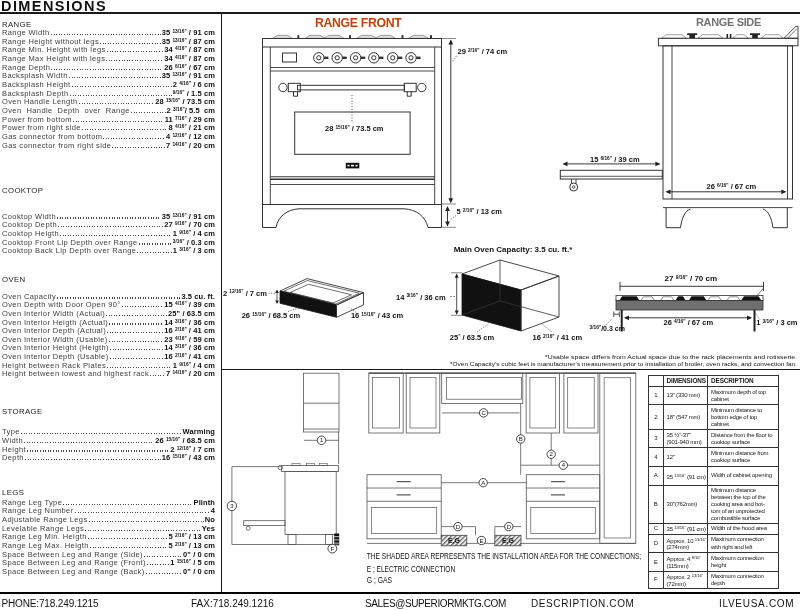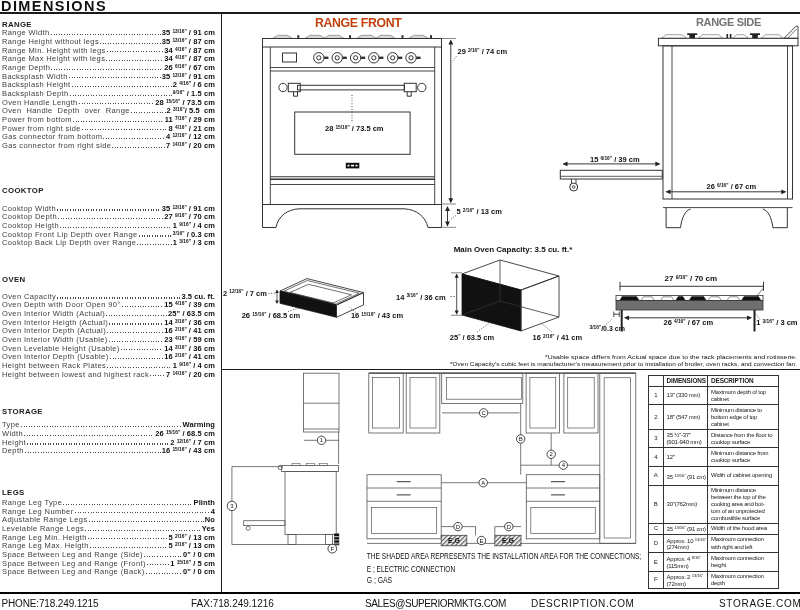--- a/index.html
+++ b/index.html
@@ -3,22 +3,22 @@
 <style>
 *{margin:0;padding:0;box-sizing:border-box}
 html,body{width:800px;height:610px;background:#fff;font-family:"Liberation Sans",sans-serif;position:relative;overflow:hidden}
 .abs{position:absolute}
 #title{position:absolute;left:1px;top:-2.2px;font-size:14.5px;font-weight:bold;letter-spacing:1.42px;color:#111}
 #tline{left:0;top:12.2px;width:800px;height:1.4px;background:#1a1a1a}
 #vline{left:221px;top:12.2px;width:1.2px;height:580px;background:#1a1a1a}
 #mline{left:221px;top:369px;width:579px;height:1.1px;background:#1a1a1a}
 #fline{left:0;top:592px;width:800px;height:2.1px;background:#000}
 .sec{position:absolute;left:2px;width:213px;color:#1a1a1a}
-.sh{font-weight:bold;font-size:7.8px;height:8.5px;letter-spacing:.35px}
-.row{display:flex;align-items:center;height:8.66px;font-size:7.5px;letter-spacing:.38px;white-space:nowrap;color:#3d3d3d}
+.sh{font-weight:normal;font-size:7.8px;height:8.5px;letter-spacing:.35px}
+.row{display:flex;align-items:flex-end;height:8.66px;font-size:7.5px;letter-spacing:.38px;white-space:nowrap;color:#3d3d3d}
 .l{flex:none}
 .d{flex:1;height:1.1px;background-image:repeating-linear-gradient(90deg,#4a4a4a 0,#4a4a4a 1px,transparent 1px,transparent 2.6px);align-self:flex-end;margin:0 1px 2px 1px;min-width:3px}
 .v{flex:none;font-weight:bold;letter-spacing:0.1px;color:#0e0e0e}
 .v i{font-style:normal;font-size:4.8px;vertical-align:1.8px;letter-spacing:0}
 .tf{font-style:normal;font-size:4.2px;vertical-align:1.6px;letter-spacing:-0.1px}
 .ft{position:absolute;top:598.3px;font-size:10px;color:#111}
 #rf{left:315px;top:15.8px;font-size:12.3px;font-weight:bold;letter-spacing:-0.35px;color:#c2410c}
 #rs{left:696px;top:15.8px;font-size:11px;font-weight:bold;letter-spacing:-0.35px;color:#737373}
 #tbl{position:absolute;left:648px;top:374.8px;border-collapse:collapse;color:#1a1a1a;table-layout:fixed;width:130.5px}
 #tbl td{border:0.9px solid #333;font-size:6px;letter-spacing:-0.22px;line-height:7.1px;padding:0.5px 1px 0.5px 3px;vertical-align:middle;white-space:nowrap;overflow:hidden}
@@ -102,21 +102,21 @@
       <span class="d"></span>
       <span class="v">4 <i>12/16"</i> / 12 cm</span>
     </div>
 <div class="row">
       <span class="l">Gas connector from right side</span>
       <span class="d"></span>
       <span class="v">7 <i>14/16"</i> / 20 cm</span>
     </div>
 </div>
 <div class="sec" style="top:186.4px">
-<div class="sh" style="margin-bottom:9px">COOKTOP</div>
+<div class="sh" style="margin-bottom:17px">COOKTOP</div>
 <div class="row">
       <span class="l">Cooktop Width</span>
       <span class="d"></span>
       <span class="v">35 <i>13/16"</i> / 91 cm</span>
     </div>
 <div class="row">
       <span class="l">Cooktop Depth</span>
       <span class="d"></span>
       <span class="v">27 <i>9/16"</i> / 70 cm</span>
     </div>
@@ -162,42 +162,42 @@
       <span class="l">Oven Interior Depth (Actual)</span>
       <span class="d"></span>
       <span class="v">16 <i>2/16"</i> / 41 cm</span>
     </div>
 <div class="row">
       <span class="l">Oven Interior Width (Usable)</span>
       <span class="d"></span>
       <span class="v">23 <i>4/16"</i> / 59 cm</span>
     </div>
 <div class="row">
-      <span class="l">Oven Levelable Height (Usable)</span>
+      <span class="l">Oven Interior Height (Heigth)</span>
       <span class="d"></span>
       <span class="v">14 <i>3/16"</i> / 36 cm</span>
     </div>
 <div class="row">
       <span class="l">Oven Interior Depth (Usable)</span>
       <span class="d"></span>
       <span class="v">16 <i>2/16"</i> / 41 cm</span>
     </div>
 <div class="row">
       <span class="l">Height between Rack Plates</span>
       <span class="d"></span>
       <span class="v">1 <i>9/16"</i> / 4 cm</span>
     </div>
 <div class="row">
       <span class="l">Height between lowest and highest rack</span>
       <span class="d"></span>
       <span class="v">7 <i>14/16"</i> / 20 cm</span>
     </div>
 </div>
 <div class="sec" style="top:407.1px">
-<div class="sh" style="margin-bottom:5px">STORAGE</div>
+<div class="sh" style="margin-bottom:12px">STORAGE</div>
 <div class="row">
       <span class="l">Type</span>
       <span class="d"></span>
       <span class="v">Warming</span>
     </div>
 <div class="row">
       <span class="l">Width</span>
       <span class="d"></span>
       <span class="v">26 <i>15/16"</i> / 68.5 cm</span>
     </div>
@@ -576,13 +576,13 @@
         <td class="c1">F</td>
         <td>Approx. 2 <i class="tf">13/16"</i><br>(72mm)</td>
         <td>Maximum connection<br>depth</td>
       </tr>
 </tbody>
   </table>
 <span class="ft" style="left:1.5px;letter-spacing:-0.15px">PHONE:718.249.1215</span>
 <span class="ft" style="left:191px">FAX:718.249.1216</span>
 <span class="ft" style="left:365px;letter-spacing:-0.4px">SALES@SUPERIORMKTG.COM</span>
 <span class="ft" style="left:531px;letter-spacing:0.6px">DESCRIPTION.COM</span>
-<span class="ft" style="left:719px;letter-spacing:0.7px">STORAGE.COM</span>
+<span class="ft" style="left:719px;letter-spacing:0.7px">ILVEUSA.COM</span>
 
 </body></html>

